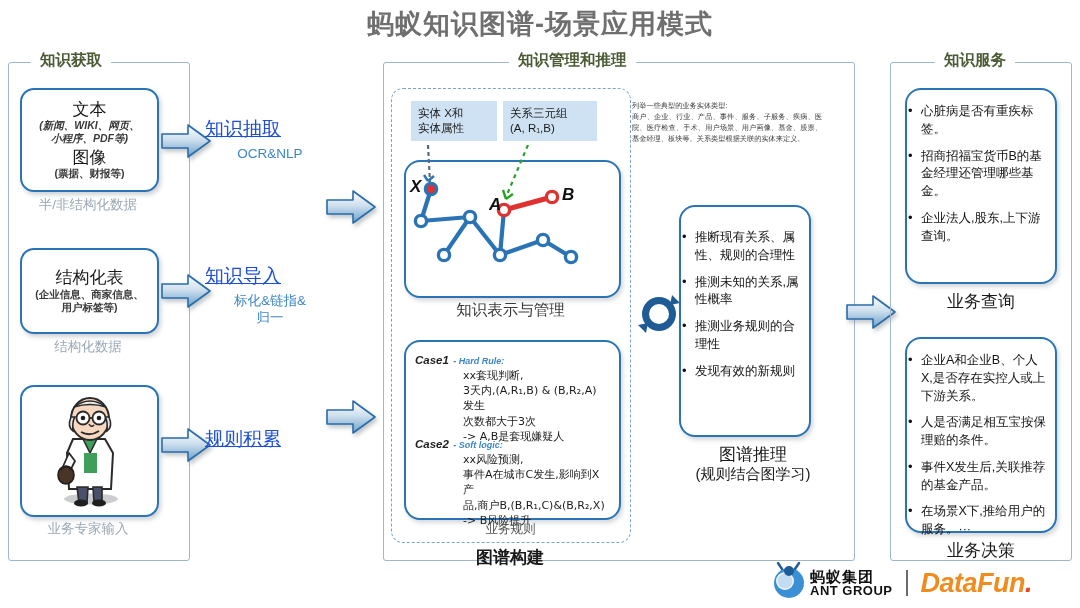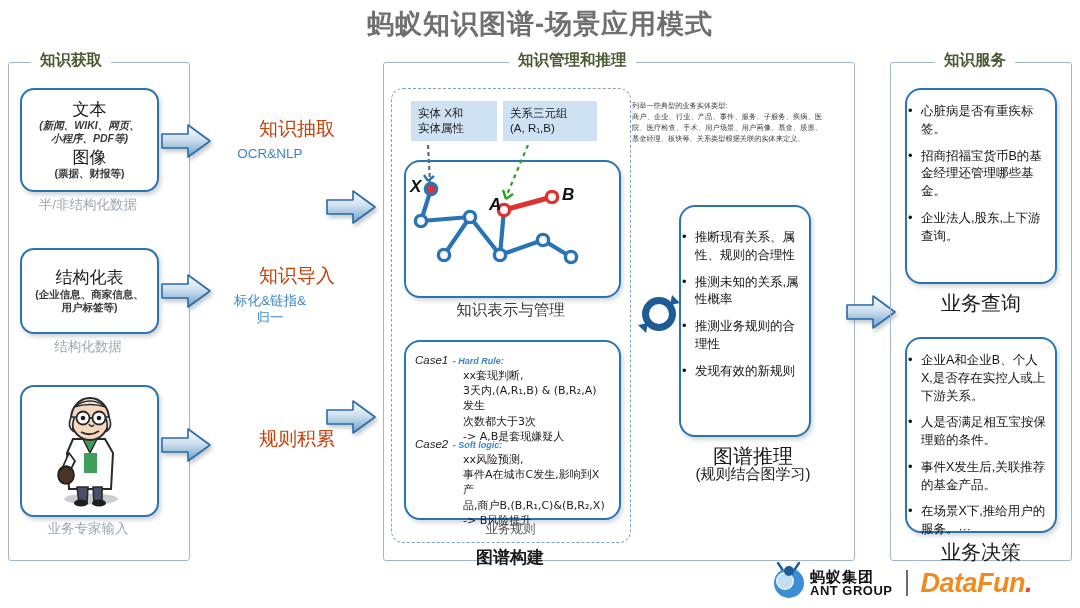--- a/index.html
+++ b/index.html
@@ -51,21 +51,21 @@
     justify-content:center;
     text-align:center;
   }
   .src-title{font-size:17px;color:#1a1a1a;line-height:1.15;}
   .src-sub{font-size:10.5px;color:#3a3a3a;line-height:1.25;font-weight:700;}
   .src-caption{
     font-size:13.5px;color:#9aa7b4;text-align:center;
   }
 
   
-  .stage-main{font-size:19px;color:#c2410c;text-align:right;line-height:1.2;}
+  .stage-main{font-size:19px;color:#1d4ed8;text-align:left;line-height:1.2;text-decoration:underline;}
   .stage-sub{font-size:13.5px;color:#3d86c6;text-align:center;line-height:1.25;}
 
   
   .arrow-wrap{filter:drop-shadow(2px 3px 2px rgba(120,130,140,.45));}
 
   
   #kg-dashed{
     border:1.6px dashed #7ba3c9;
     border-radius:12px;
     background:#ffffff;
@@ -92,21 +92,21 @@
     font-size:17px;font-weight:700;color:#1a1a1a;text-align:center;
   }
 
   
   .rule-text{
     font-size:11px;color:#1b1b1b;line-height:1.38;
     font-family:"DejaVu Sans","Liberation Sans",sans-serif;
     white-space:pre-wrap;
     margin-left:48px;
   }
-  .rule-head{font-size:11.5px;font-style:italic;font-weight:400;}
+  .rule-head{font-size:11.5px;font-style:italic;font-weight:700;}
   .rule-tag{font-size:9px;color:#3d86c6;font-weight:700;font-style:italic;}
 
   
   .bullet-box{
     border:2.5px solid #2a74b5;
     border-radius:16px;
     background:#ffffff;
     box-shadow:2px 3px 4px rgba(120,130,140,.32);
     box-sizing:border-box;
   }
@@ -119,21 +119,21 @@
     line-height:1.42;
     color:#141414;
     margin-bottom:9px;
   }
   .bullet-box li:before{
     content:"•";
     position:absolute;left:-13px;top:-1px;
     font-size:13px;color:#141414;
   }
   .box-caption{
-    font-size:20px;color:#1a1a1a;text-align:center;font-weight:400;
+    font-size:17px;color:#1a1a1a;text-align:center;font-weight:400;
   }
 
   
   #footer-logos{left:770px;top:560px;width:305px;height:46px;
     display:flex;align-items:center;}
   .ant-text{margin-left:2px;line-height:1.02;}
   .ant-cn{font-size:15px;font-weight:700;color:#111;letter-spacing:1px;}
   .ant-en{font-size:13px;font-weight:700;color:#111;letter-spacing:.5px;}
   .divider-bar{
     width:2px;height:26px;background:#6b6b6b;margin:0 13px;

